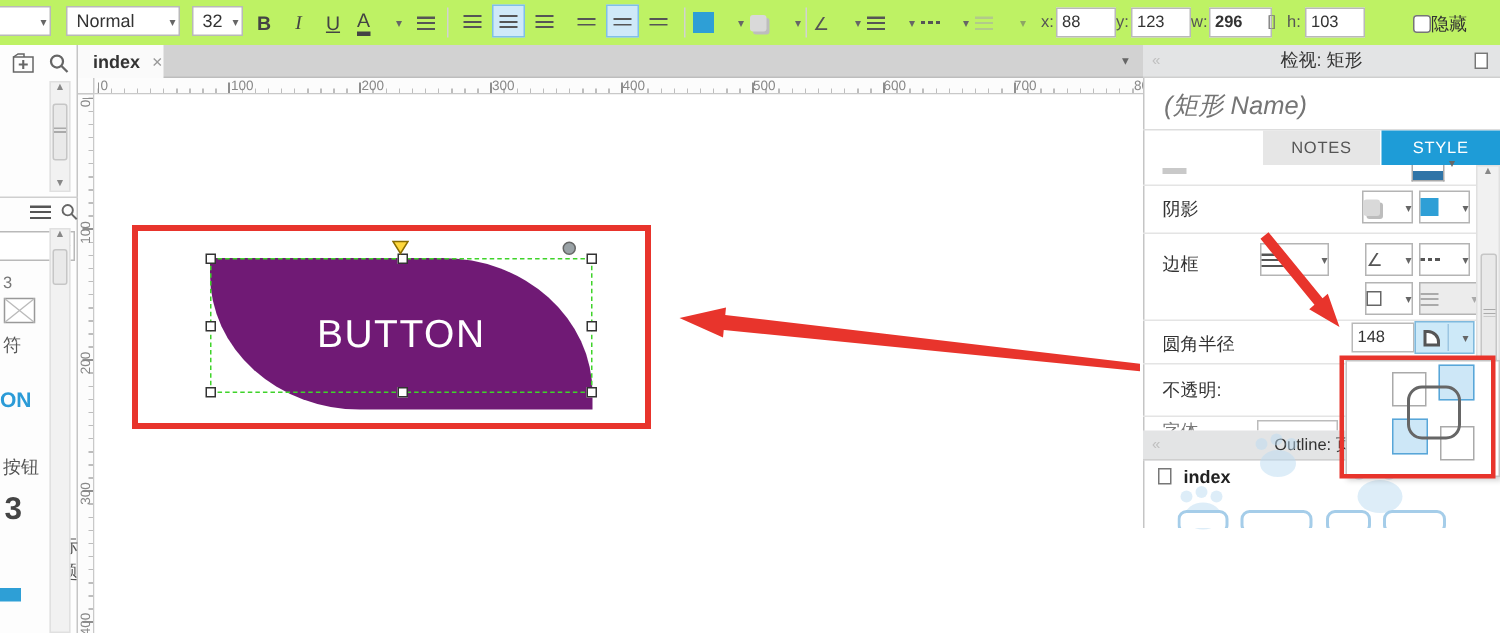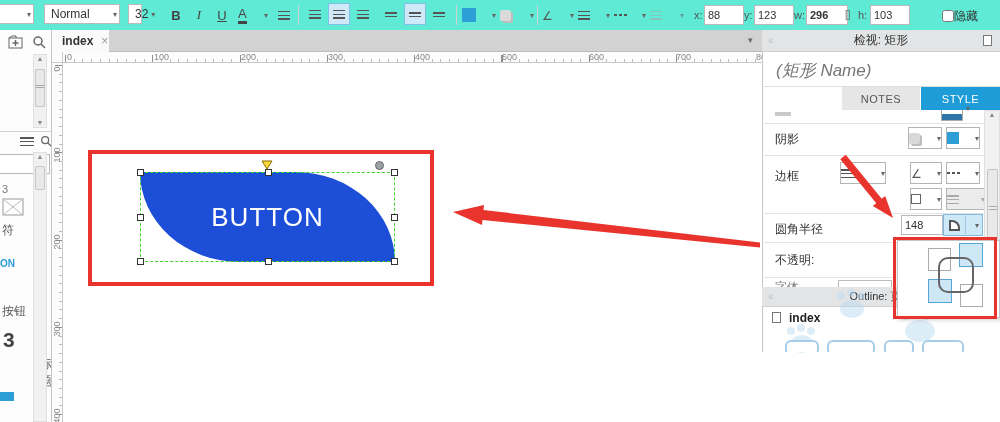--- a/index.html
+++ b/index.html
@@ -1,21 +1,21 @@
 <!DOCTYPE html>
 <html><head>
 <meta charset="utf-8">
 <style>
   html,body{margin:0;padding:0;background:#fff;}
   #app{position:relative;width:1000px;height:422px;overflow:hidden;
        font-family:"Liberation Sans",sans-serif;color:#333;background:#fff;
        -webkit-font-smoothing:antialiased;}
   .abs{position:absolute;}
   
-  .toolbar{left:0;top:0;width:1000px;height:30px;background:#5eead4;border-bottom:1px solid #cbcbcb;}
+  .toolbar{left:0;top:0;width:1000px;height:30px;background:#bef264;border-bottom:1px solid #cbcbcb;}
   .dd{background:#fff;border:1px solid #b9b9b9;height:20px;display:flex;align-items:center;
       font-size:12px;color:#333;padding:0 2px 0 6px;box-sizing:border-box;}
   .caret{font-size:8px;color:#666;margin-left:auto;padding-left:3px;}
   .caret::before{content:"▾";}
   .tbtn{height:22px;display:flex;align-items:center;justify-content:center;font-size:13px;color:#444;}
   .tbtn.active{background:#cfe9f8;border:1px solid #7fbfe8;box-sizing:border-box;}
   .ilines{width:12px;height:9px;background:repeating-linear-gradient(to bottom,#555 0 1.5px,transparent 1.5px 3.75px);}
   .ilines.gray{background:repeating-linear-gradient(to bottom,#aaa 0 1.5px,transparent 1.5px 3.75px);}
   .sep{width:1px;height:20px;background:#d2d2d2;top:5px;}
   .posin{border:1px solid #b9b9b9;height:18px;width:32px;font-size:11px;color:#333;padding:0 3px;
@@ -40,21 +40,21 @@
     background-size:100% 7px,100% 3px;background-position:13px bottom,13px bottom;background-repeat:no-repeat;}
   .vruler{left:52px;top:63px;width:11px;height:359px;background:#fcfcfc;border-right:1px solid #c9c9c9;box-sizing:border-box;
     background-image:
       repeating-linear-gradient(to bottom,#8f8f8f 0 1px,transparent 1px 87.3px),
       repeating-linear-gradient(to bottom,#bdbdbd 0 1px,transparent 1px 8.73px);
     background-size:7px 100%,3px 100%;background-position:right 0 top 2px,right 0 top 2px;background-repeat:no-repeat;}
   .hnum{top:52px;font-size:9px;color:#888;}
   .vnum{left:47px;width:20px;text-align:center;font-size:9px;color:#888;transform:rotate(-90deg);}
   .canvas{left:63px;top:63px;width:699px;height:359px;background:#fff;}
   
-  .shape{left:140px;top:172px;width:255px;height:90px;background:#1d4ed8;
+  .shape{left:140px;top:172px;width:255px;height:101px;background:#701a75;
          border-radius:0 100px 0 100px / 0 90px 0 90px;display:flex;align-items:center;justify-content:center;}
   .shape span{color:#fff;font-size:26px;letter-spacing:1px;}
   .selbox{left:140px;top:172px;width:255px;height:90px;border:1px dashed #3fd32a;box-sizing:border-box;}
   .handle{position:absolute;width:7px;height:7px;background:#fff;border:1px solid #333;box-sizing:border-box;}
   .redrect{border:4px solid #e8342c;box-sizing:border-box;}
   
   .inspanel{left:762px;top:30px;width:238px;height:322px;background:#fff;border-left:1px solid #c5c5c5;box-sizing:border-box;}
   .phead{background:#e3e4e5;border-bottom:1px solid #cfcfcf;box-sizing:border-box;display:flex;align-items:center;justify-content:center;
          font-size:12px;color:#333;}
   .collapse{position:absolute;left:6px;color:#c0c0c0;font-size:10px;}
@@ -95,21 +95,21 @@
 <div id="app">
 
   <div class="abs toolbar">
     <div class="abs dd" style="left:0;top:4px;width:34px;border-left:none;">
       <span class="caret"></span>
     </div>
     <div class="abs dd" style="left:44px;top:4px;width:76px;">
       <span>Normal</span>
       <span class="caret"></span>
     </div>
-    <div class="abs dd" style="left:128px;top:4px;width:14px;">
+    <div class="abs dd" style="left:128px;top:4px;width:34px;">
       <span>32</span>
       <span class="caret"></span>
     </div>
     <div class="abs tbtn" style="left:166px;top:4px;width:20px;font-weight:bold;">
         <span>B</span>
       </div>
     <div class="abs tbtn" style="left:190px;top:4px;width:18px;font-style:italic;font-family:'Liberation Serif',serif;">
         <span>I</span>
       </div>
     <div class="abs tbtn" style="left:212px;top:4px;width:20px;text-decoration:underline;">
@@ -214,21 +214,21 @@
       <span class="caret"></span>
     </div>
 
     <span class="abs wfrag" style="left:2px;top:153px;font-size:11px;color:#777;">3</span>
     <svg class="abs" style="left:2px;top:168px;" width="22" height="18" viewBox="0 0 22 18">
       <rect x="1" y="1" width="20" height="16" fill="#fff" stroke="#999"></rect>
       <line x1="1" y1="1" x2="21" y2="17" stroke="#bbb"></line>
       <line x1="21" y1="1" x2="1" y2="17" stroke="#bbb"></line>
     </svg>
     <span class="abs wfrag" style="left:2px;top:192px;">符</span>
-    <span class="abs wfrag" style="left:0;top:228px;color:#2b9bd7;font-size:10px;font-weight:bold;">ON</span>
+    <span class="abs wfrag" style="left:0;top:228px;color:#2b9bd7;font-size:14px;font-weight:bold;">ON</span>
     <span class="abs wfrag" style="left:2px;top:273px;">按钮</span>
     <span class="abs wfrag" style="left:3px;top:298px;font-size:21px;font-weight:bold;color:#444;">3</span>
     <span class="abs wfrag" style="left:12px;top:326px;margin-left:28px;">标题</span>
     <div class="abs" style="left:0;top:362px;width:14px;height:9px;background:#2e9fd6;"></div>
 
     <div class="abs scrollstrip" style="left:33px;top:122px;width:14px;height:270px;">
       <div class="sarr">▲</div>
       <div class="thumb" style="position:absolute;left:1px;top:13px;width:10px;height:24px;"></div>
     </div>
   </div>

